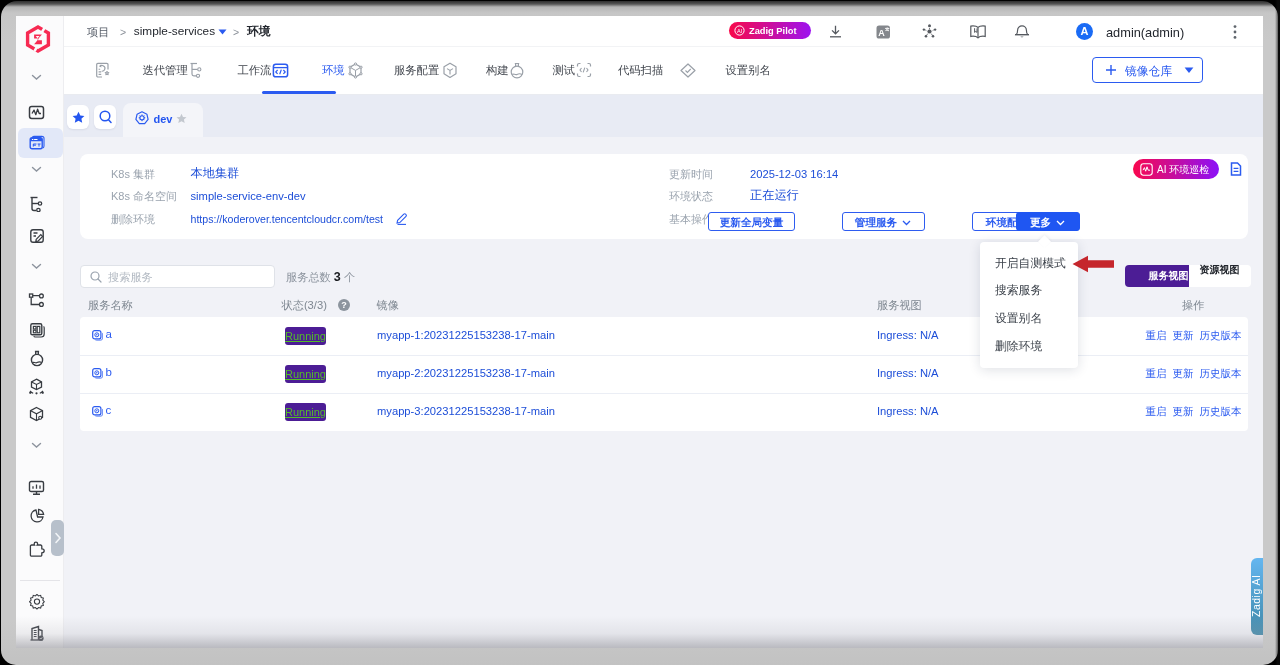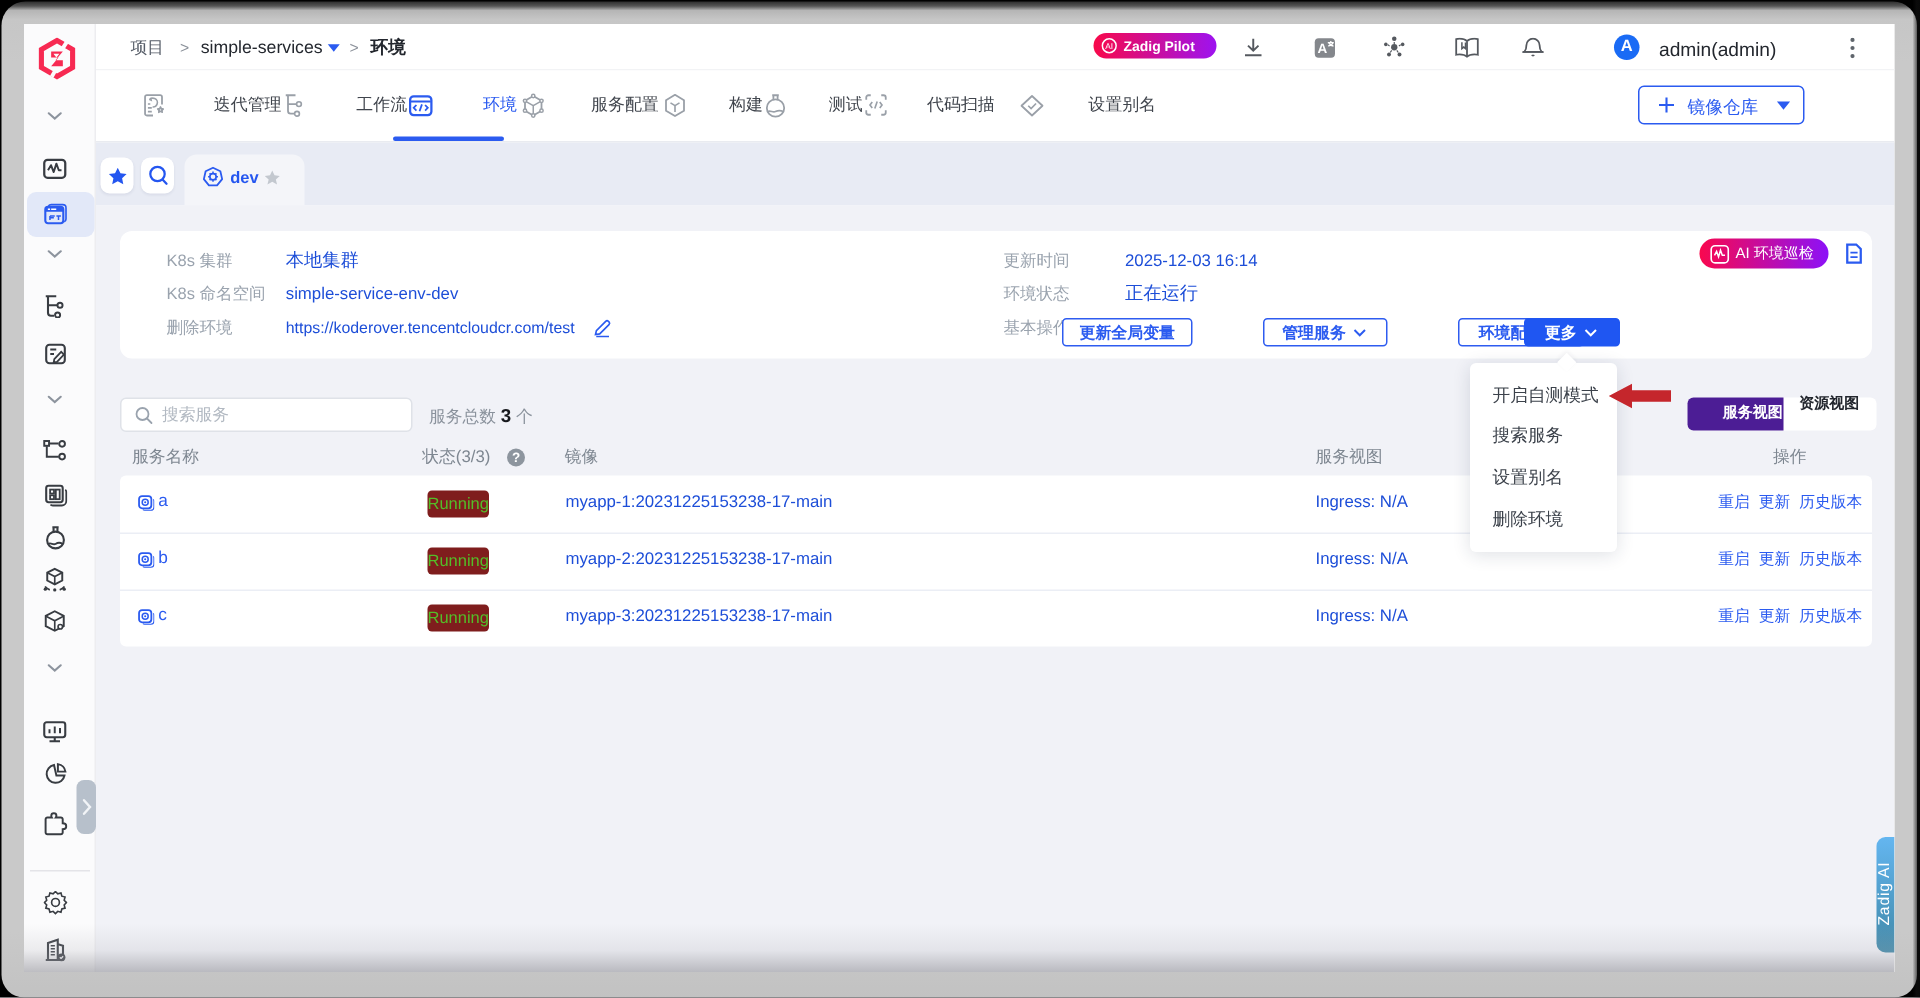--- a/index.html
+++ b/index.html
@@ -23,22 +23,22 @@
   #fade    { position:absolute; left:0px; top:600px; width:1247px; height:32px;
              background:linear-gradient(rgba(200,200,206,0) 0%, rgba(178,178,186,0.22) 55%, rgba(148,148,155,0.6) 100%); pointer-events:none; }
   .nav-t { top:47px; height:15px; line-height:15px; font-size:11.3px; color:#40454d;margin-left:18px; }
   .lbl { height:14px; line-height:14px; font-size:11px; color:#9aa3ae; }
   .val { height:14px; line-height:14px; font-size:11.2px; color:#1d4ed8; }
   .obtn { position:absolute; top:196px; height:19px; border:1px solid #2e5cf0; border-radius:3px; background:#fff;
           font-size:10.6px; color:#2b5bf0; text-align:center; line-height:18px; font-weight:bold; }
   .ddi { position:absolute; left:979px; height:15px; line-height:15px; font-size:11.8px; color:#3c424b; }
   .hdr { position:absolute; top:282px; height:14px; line-height:14px; font-size:11.2px; color:#7e8791; }
   .lnk { position:absolute; height:14px; line-height:14px; font-size:10.5px; color:#2b5bf0; }
-  .badge { position:absolute; left:269px; width:41px; height:18px; border-radius:3px; background:#7f1d1d;
-           color:#54bd28; font-size:11px; text-align:center; line-height:18px; }
+  .badge { position:absolute; left:269px; width:41px; height:18px; border-radius:3px; background:#4c1d95;
+           color:#54bd28; font-size:11px; text-align:center; line-height:18px;text-decoration:underline; }
 </style>
 </head>
 <body>
 <div id="bezel"></div>
 <div id="content">
   <div id="sidebar"></div>
 
   <svg class="abs" style="left:8px;top:9px" width="28" height="29" viewBox="0 0 28 29">
     <path d="M14 2 L24.4 8 V20 L14 26 L3.6 20 V8 Z" fill="none" stroke="#f72a52" stroke-width="3.4"></path>
     <path d="M20.6 2.9 L17.9 7.1" stroke="#fbfbfc" stroke-width="2.6"></path>

